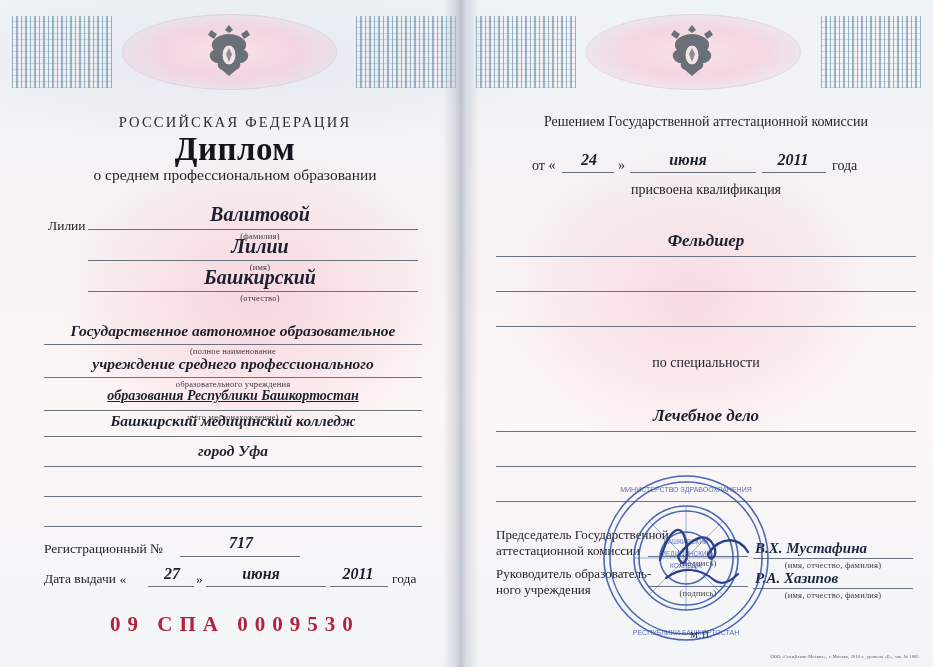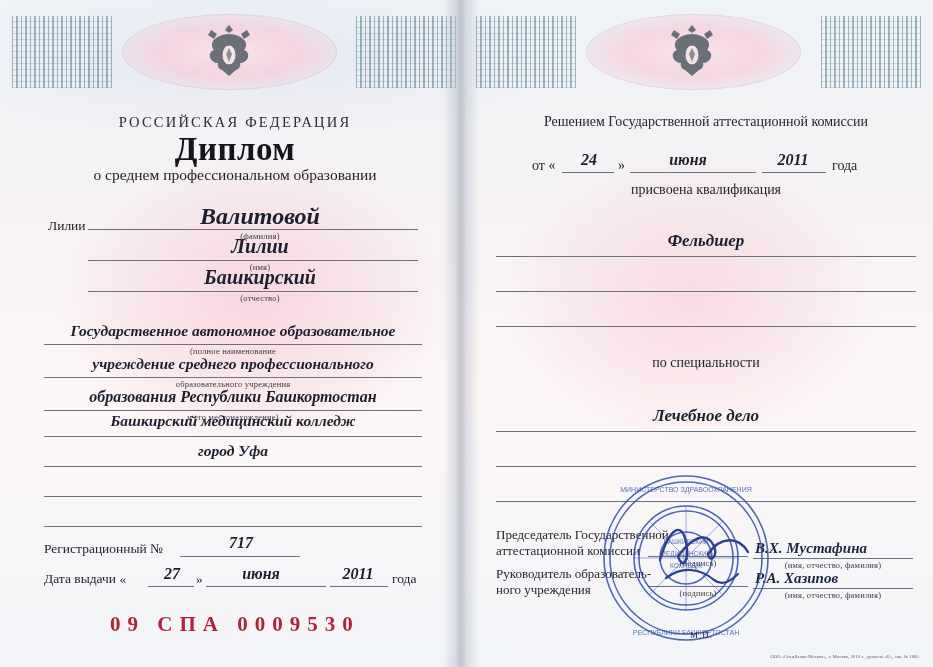--- a/index.html
+++ b/index.html
@@ -84,41 +84,41 @@
         <path d="M32 26 l3 6 -3 8 -3-8z" fill="#8a8d96"></path>
       </svg>
     </div>
 
     <div class="row c small-caps" style="left:0;top:114px;width:470px;">РОССИЙСКАЯ ФЕДЕРАЦИЯ</div>
 
     <div class="row c title" style="left:0;top:131px;width:470px;">Диплом</div>
     <div class="row c subtitle" style="left:0;top:166px;width:470px;">о среднем профессиональном образовании</div>
 
     <div class="row lbl" style="left:48px;top:218px;">Лилии</div>
-    <div class="row c hand" style="left:110px;top:203px;width:300px;font-size:24px;">Валитовой</div>
+    <div class="row c hand" style="left:110px;top:203px;width:300px;font-size:20px;">Валитовой</div>
     <div class="row line" style="left:88px;top:229px;width:330px;"></div>
     <div class="row tiny" style="left:110px;top:231px;width:300px;">(фамилия)</div>
 
     <div class="row c hand" style="left:110px;top:235px;width:300px;font-size:20px;">Лилии</div>
     <div class="row line" style="left:88px;top:260px;width:330px;"></div>
     <div class="row tiny" style="left:110px;top:262px;width:300px;">(имя)</div>
 
     <div class="row c hand" style="left:110px;top:266px;width:300px;font-size:20px;">Башкирский</div>
     <div class="row line" style="left:88px;top:291px;width:330px;"></div>
     <div class="row tiny" style="left:110px;top:293px;width:300px;">(отчество)</div>
 
     <div class="row c hand" style="left:44px;top:322px;width:378px;font-size:15.5px;">Государственное автономное образовательное</div>
     <div class="row line" style="left:44px;top:344px;width:378px;"></div>
     <div class="row c hand" style="left:44px;top:355px;width:378px;font-size:15.5px;">учреждение среднего профессионального</div>
 
     <div class="row tiny" style="left:44px;top:346px;width:378px;">(полное наименование</div>
     <div class="row line" style="left:44px;top:377px;width:378px;"></div>
     <div class="row tiny" style="left:44px;top:379px;width:378px;">образовательного учреждения</div>
 
-    <div class="row c hand" style="left:44px;top:388px;width:378px;font-size:16px;">образования Республики Башкортостан</div>
+    <div class="row c hand" style="left:44px;top:388px;width:378px;font-size:14px;text-decoration:underline;">образования Республики Башкортостан</div>
     <div class="row line" style="left:44px;top:410px;width:378px;"></div>
     <div class="row tiny" style="left:44px;top:412px;width:378px;">и его местонахождение)</div>
 
     <div class="row c hand" style="left:44px;top:412px;width:378px;font-size:15.5px;">Башкирский медицинский колледж</div>
     <div class="row line" style="left:44px;top:436px;width:378px;"></div>
 
     <div class="row c hand" style="left:44px;top:442px;width:378px;font-size:15.5px;">город Уфа</div>
     <div class="row line" style="left:44px;top:466px;width:378px;"></div>
 
     <div class="row c hand" style="left:44px;top:472px;width:378px;font-size:15.5px;"></div>

